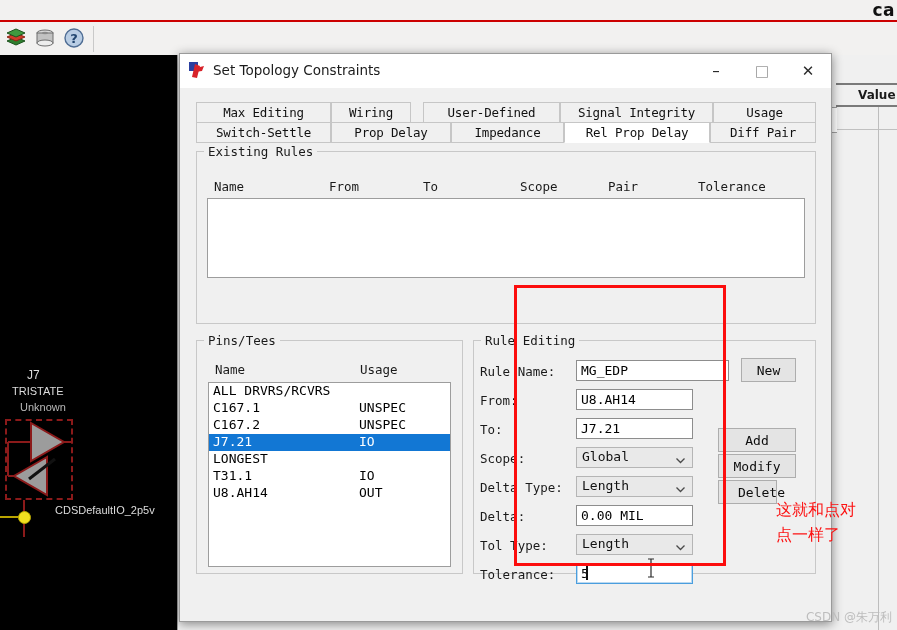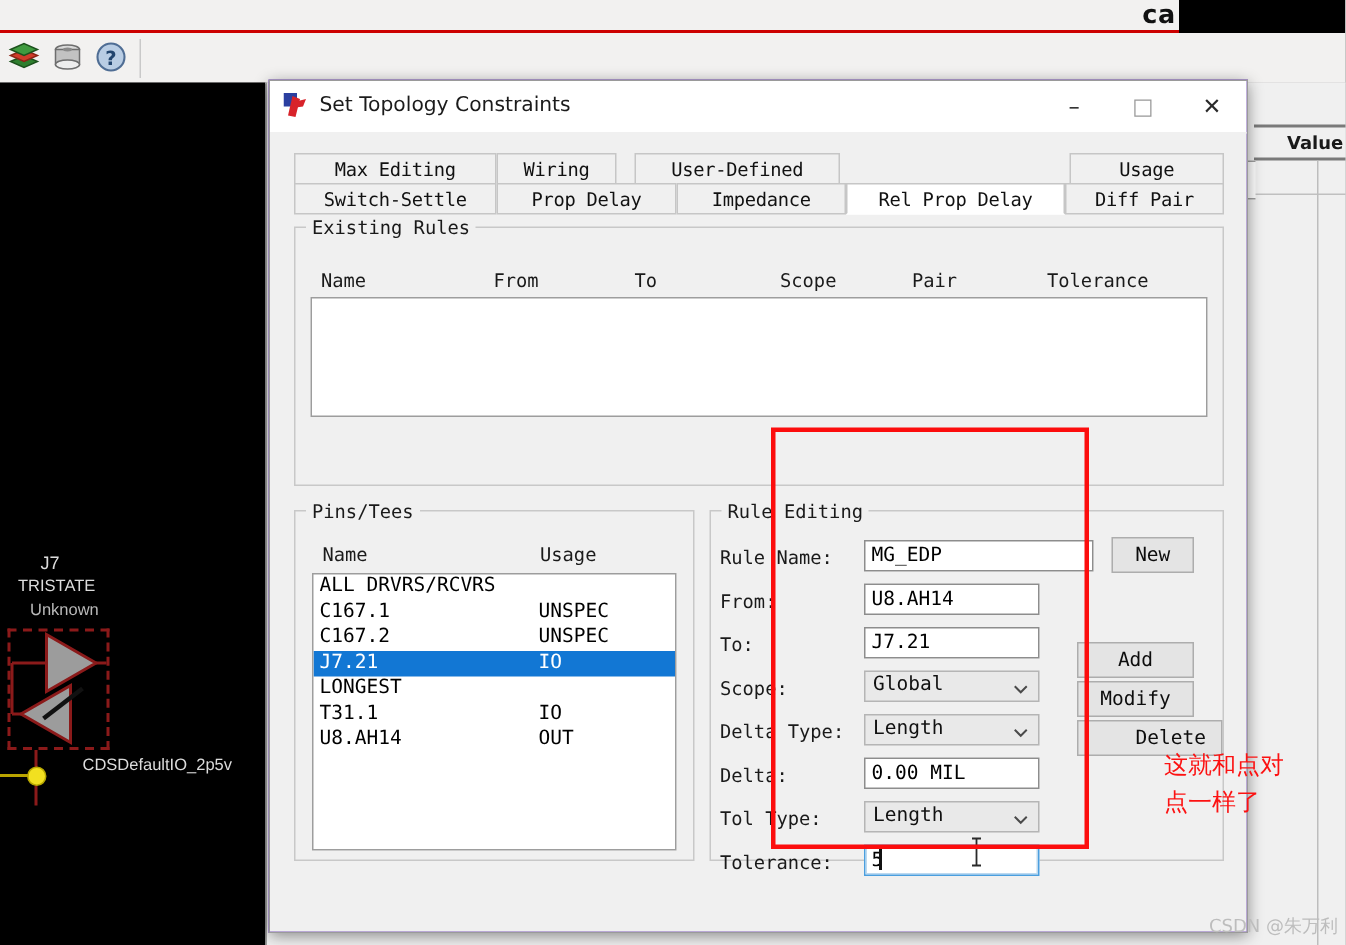--- a/index.html
+++ b/index.html
@@ -8,21 +8,21 @@
     overflow: hidden;
     font-family: "Liberation Sans", sans-serif;
   }
   #root {
     position: relative;
     width: 897px; height: 630px;
     background: #000000;
   }
   
   .app-topstrip {
-    position: absolute; left: 0; top: 0; width: 786px; height: 20px;
+    position: absolute; left: 0; top: 0; width: 897px; height: 20px;
     background: #f2f1f0;
     border-bottom: 2px solid #cc0000;
   }
   .app-brand {
     position: absolute; right: 2px; top: 0px;
     font-size: 17px; font-weight: 600; color: #111;
     letter-spacing: 0.5px;
     font-family: "DejaVu Sans", sans-serif;
   }
   .app-toolbar {
@@ -350,20 +350,21 @@
       </div>
     </div>
 
     <div class="dlg-body">
 
       <div class="tabstrip">
         <div class="tabrow">
           <div class="tab" style="left:0px; width:135px;">Max Editing</div>
           <div class="tab" style="left:135px; width:80px;">Wiring</div>
           <div class="tab" style="left:227px; width:137px;">User-Defined</div>
+          <div class="tab" style="left:364px; width:153px;">Signal Integrity</div>
           <div class="tab" style="left:517px; width:103px;">Usage</div>
         </div>
         <div class="tabrow" style="margin-top:-1px;">
           <div class="tab" style="left:0px; width:135px;">Switch-Settle</div>
           <div class="tab" style="left:135px; width:120px;">Prop Delay</div>
           <div class="tab" style="left:255px; width:113px;">Impedance</div>
           <div class="tab active" style="left:368px; width:146px;">Rel Prop Delay</div>
           <div class="tab" style="left:514px; width:106px;">Diff Pair</div>
         </div>
       </div>
@@ -463,21 +464,21 @@
 
       <div class="tinput focused" style="left:396px; top:475px; width:117px;">5</div>
       <div class="cursor-ibeam" style="left:406px; top:478px;"></div>
       <svg style="position:absolute; left:466px; top:470px;" width="10" height="20" viewBox="0 0 10 20">
         <path d="M2 1 H8 M5 1 V19 M2 19 H8" stroke="#2a2a2a" stroke-width="1.2" fill="none"></path>
       </svg>
 
       <div class="btn" style="left:561px; top:270px; width:55px; height:24px;">New</div>
       <div class="btn" style="left:538px; top:340px; width:78px; height:24px;">Add</div>
       <div class="btn" style="left:538px; top:366px; width:78px; height:24px;">Modify</div>
-      <div class="btn" style="left:538px; top:392px; width:97px; height:24px;padding-left:28px;">Delete</div>
+      <div class="btn" style="left:538px; top:392px; width:59px; height:24px;padding-left:28px;">Delete</div>
 
     </div>
   </div>
 
   <div class="anno-rect" style="left:514px; top:285px; width:212px; height:281px;"></div>
   <div class="anno-text" style="left:776px; top:497px; width:120px;">这就和点对
 点一样了</div>
 
   <div class="watermark">CSDN @朱万利</div>
 </div>

